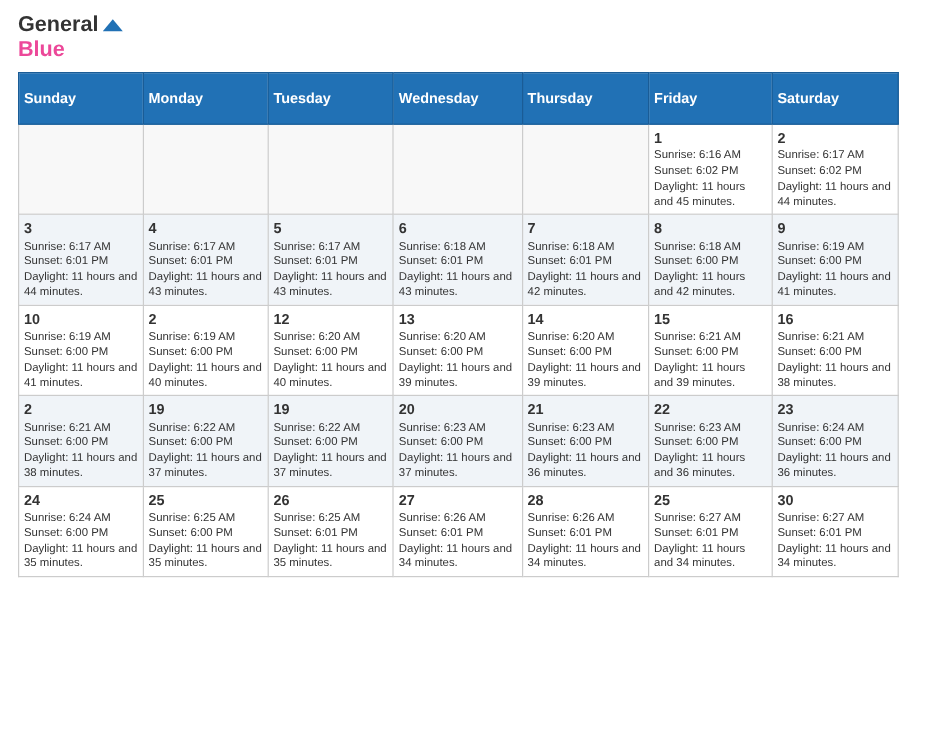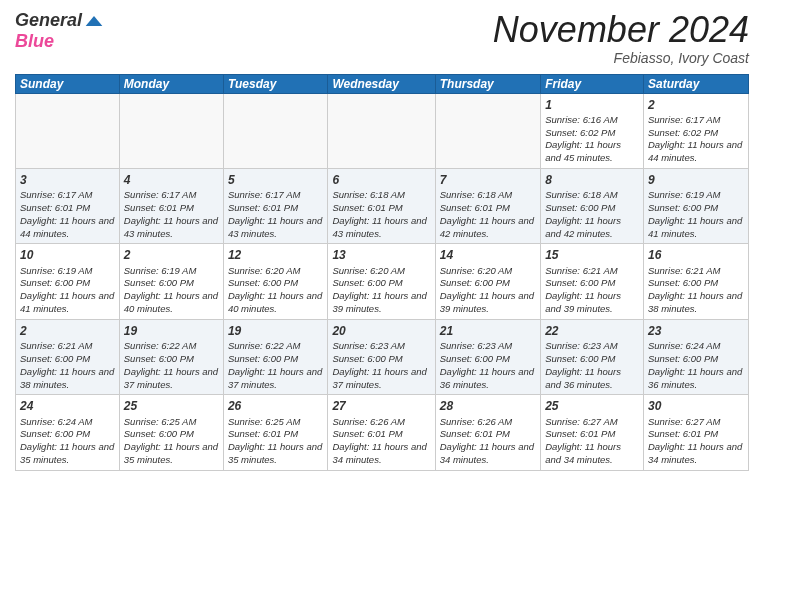--- a/index.html
+++ b/index.html
@@ -6,21 +6,20 @@
     body {
       font-family: Arial, sans-serif;
       background: #fff;
       width: 792px;
       min-height: 612px;
     }
     .page {
       width: 764px;
       background: #fff;
       padding: 10px 15px 15px 15px;
-      font-style: italic;
     }
     .header {
       display: flex;
       justify-content: space-between;
       align-items: flex-start;
       margin-bottom: 8px;
     }
     .logo {
       display: flex;
       flex-direction: column;
@@ -60,21 +59,21 @@
     }
     .calendar {
       width: 100%;
       border-collapse: collapse;
     }
     .calendar th {
       background: #2171b5;
       color: #fff;
       font-size: 12px;
       font-weight: bold;
-      padding: 2px 4px;
+      padding: 14px 4px;
       text-align: left;
       border: 1px solid #1a5c96;
     }
     .calendar td {
       vertical-align: top;
       border: 1px solid #ccc;
       padding: 3px 4px;
       width: 113px;
       min-height: 80px;
       background: #fff;
@@ -105,24 +104,20 @@
 <div class="page">
   <div class="header">
     <div class="logo">
       <div class="logo-text">
         <span class="logo-general">General</span>
         <svg class="logo-icon" viewBox="0 0 24 24">
           <polygon points="2,18 12,6 22,18" fill="#2171b5"></polygon>
         </svg>
       </div>
       <span class="logo-blue">Blue</span>
-    </div>
-    <div class="title-section">
-      <div class="month-title">November 2024</div>
-      <div class="subtitle">Febiasso, Ivory Coast</div>
     </div>
   </div>
 
   <table class="calendar">
     <thead>
       <tr>
         <th>Sunday</th>
         <th>Monday</th>
         <th>Tuesday</th>
         <th>Wednesday</th>

